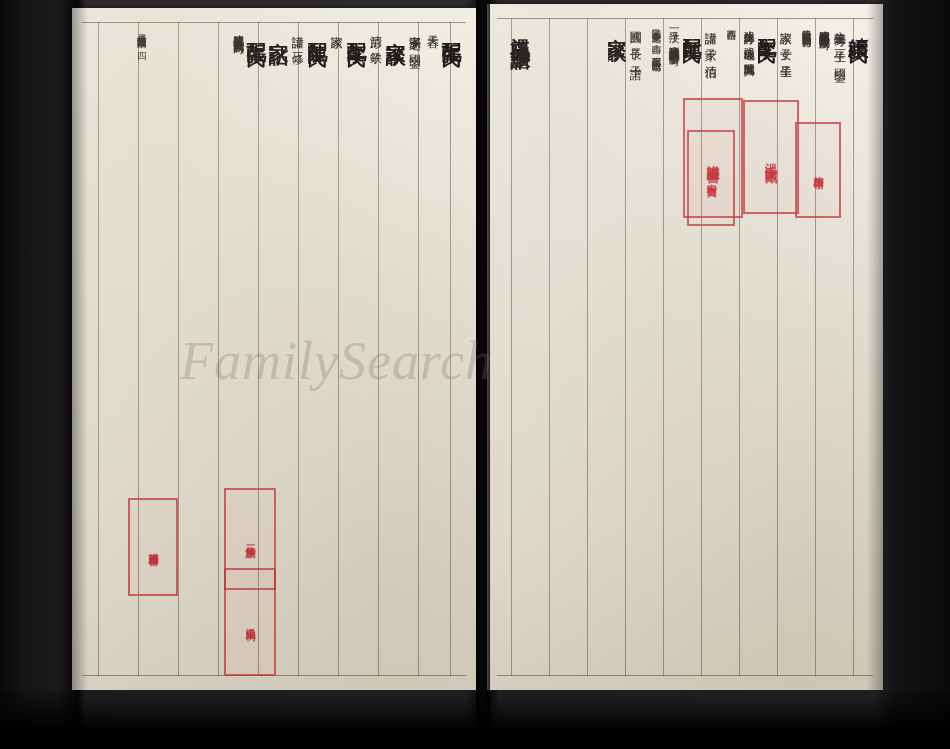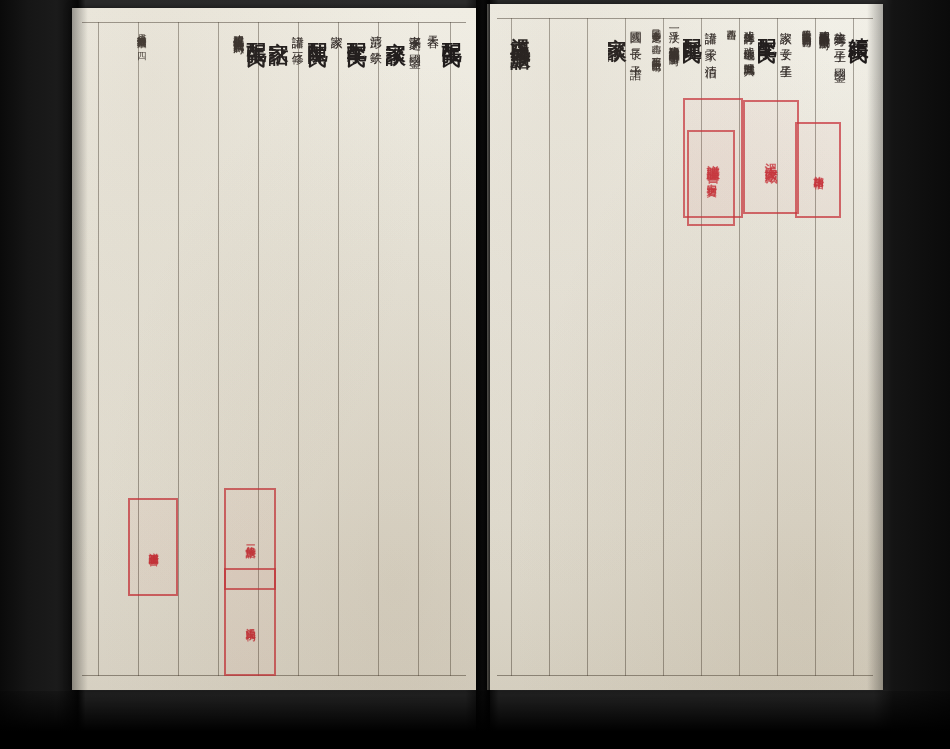--- a/index.html
+++ b/index.html
@@ -379,14 +379,15 @@
     <div class="seal" style="left:196px; top:94px; width:52px; height:110px;">譜牒圖書</div>
     <div class="seal" style="left:256px; top:96px; width:48px; height:104px;">溫氏家藏</div>
     <div class="seal sm" style="left:200px; top:126px; width:40px; height:86px;">宗祠之寶</div>
     <div class="seal sm" style="left:308px; top:118px; width:38px; height:86px;">族譜印信</div>
   </div>
 
   <div class="spine"></div>
   <div class="edge-shadow-l"></div>
   <div class="edge-shadow-r"></div>
 
+  <div class="watermark">FamilySearch</div>
   <div class="bottom-dark"></div>
 </div>
 
 </body></html>

